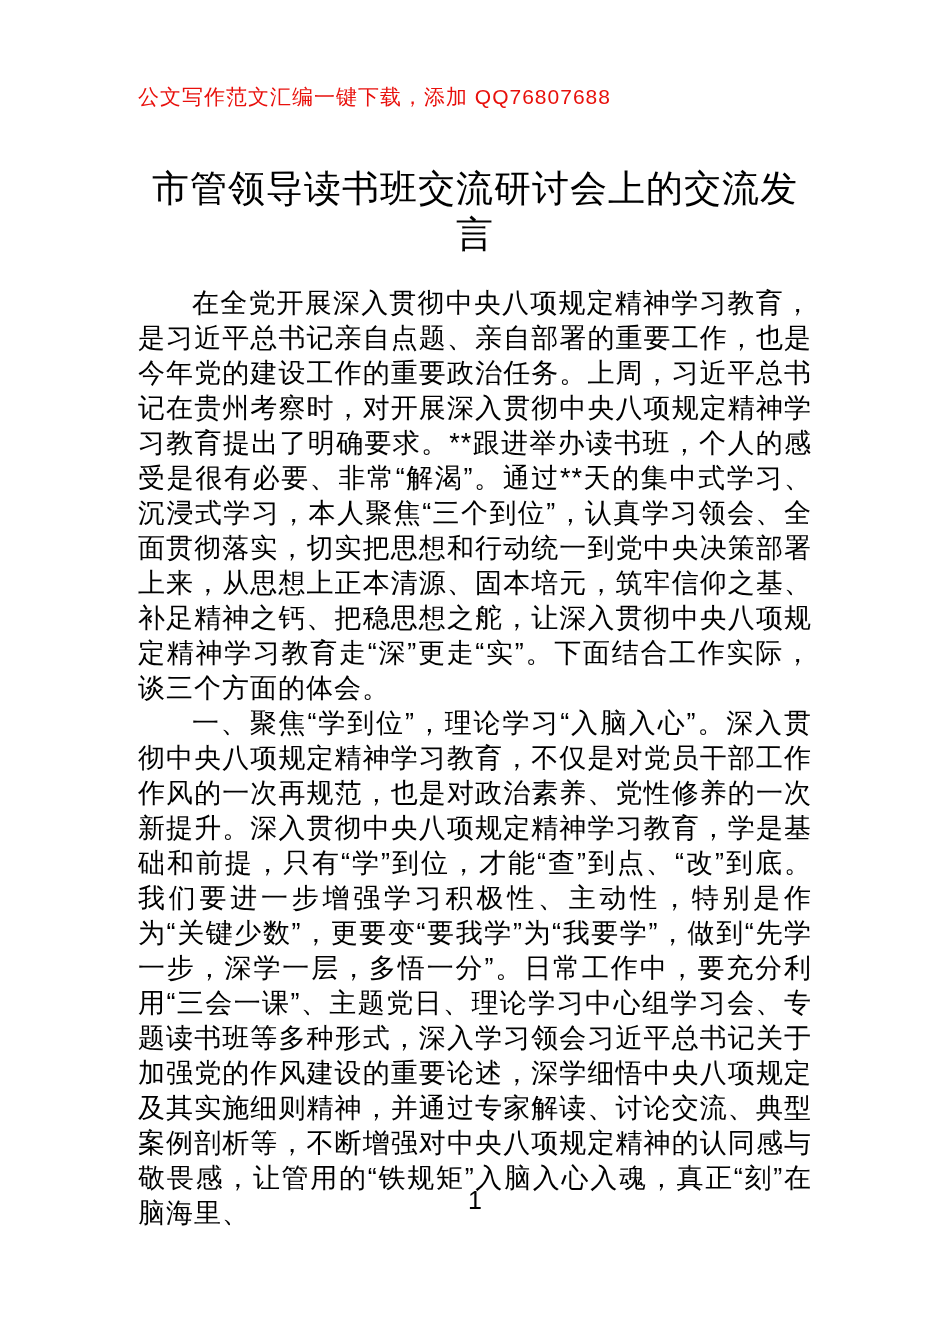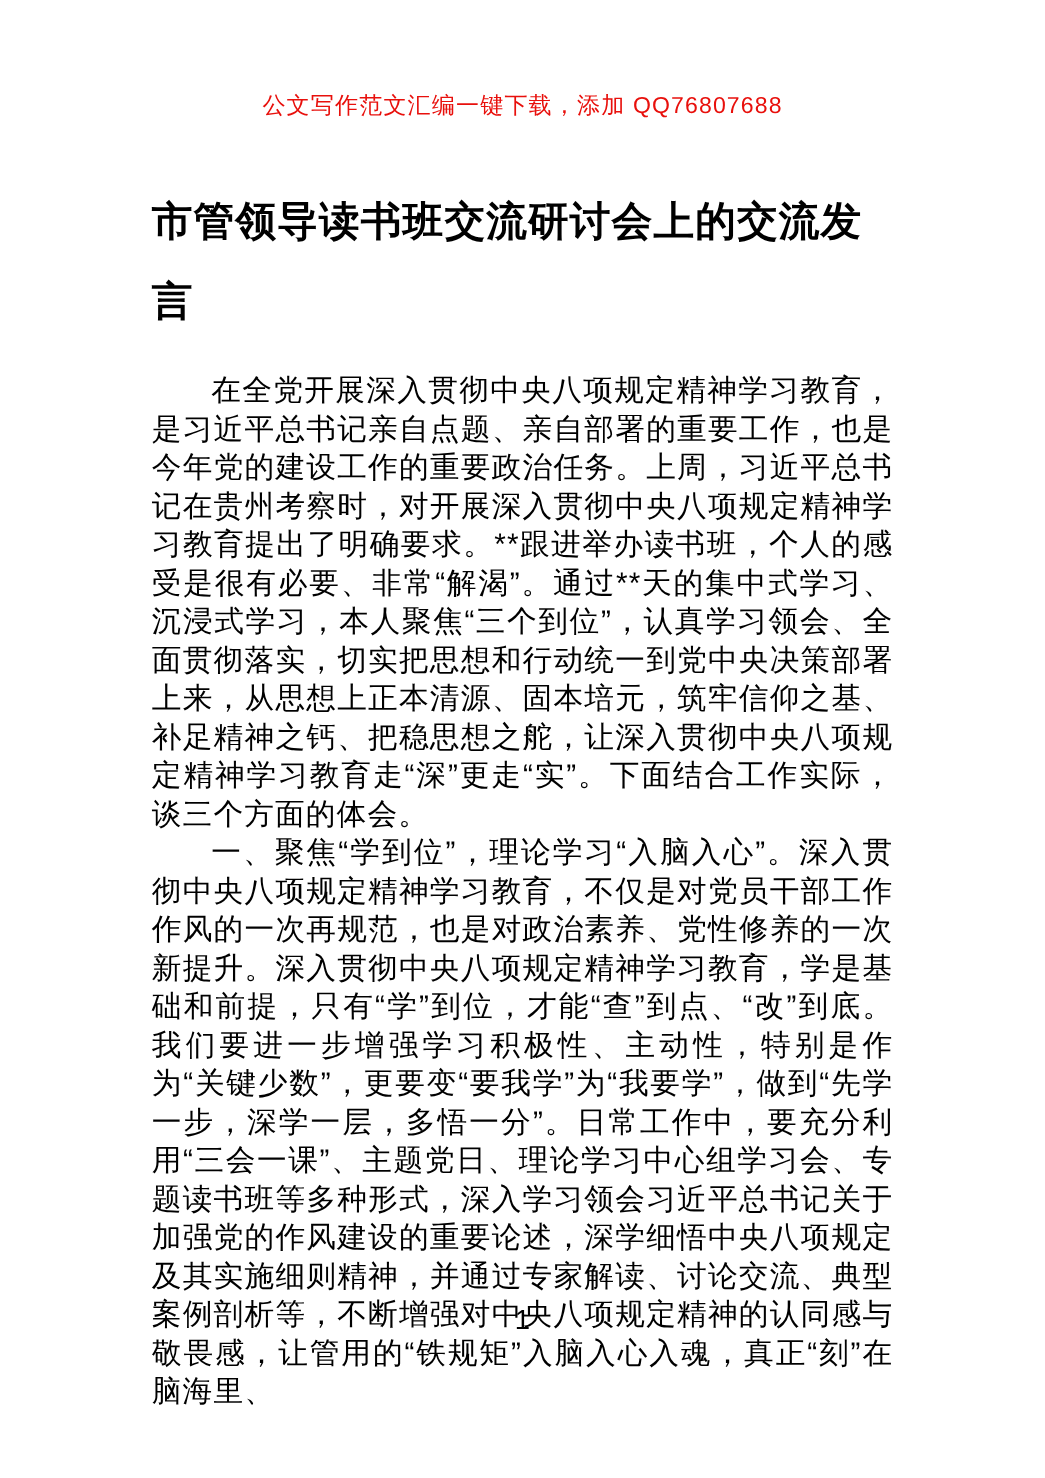--- a/index.html
+++ b/index.html
@@ -13,32 +13,32 @@
   .page {
     position: relative;
     width: 950px;
     height: 1344px;
     box-sizing: border-box;
     padding: 84px 138px 0 138px;
     background: var(--bg, #ffffff);
     overflow: hidden;
   }
   .notice {
-    text-align: center;
     color: var(--red, #e60000);
     font-size: 21px;
     line-height: 26px;
     letter-spacing: 1px;
     font-weight: 500;
   }
   .title {
     margin: 56px 0 0 0;
+    text-align: center;
     font-size: 37px;
-    line-height: 72px;
-    font-weight: bold;
+    line-height: 46px;
+    font-weight: normal;
     letter-spacing: 1px;
     color: var(--text, #000000);
   }
   .body-text {
     margin-top: 28px;
   }
   .para {
     margin: 0;
     font-size: 27px;
     line-height: 35px;

